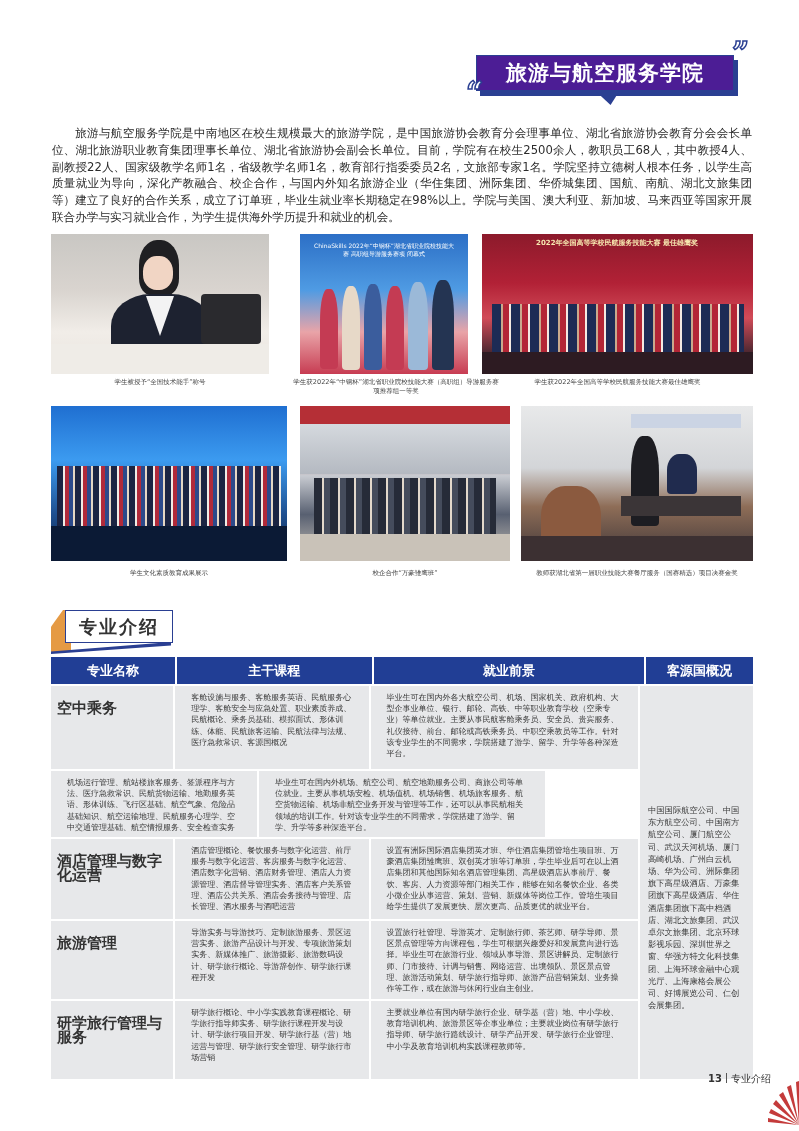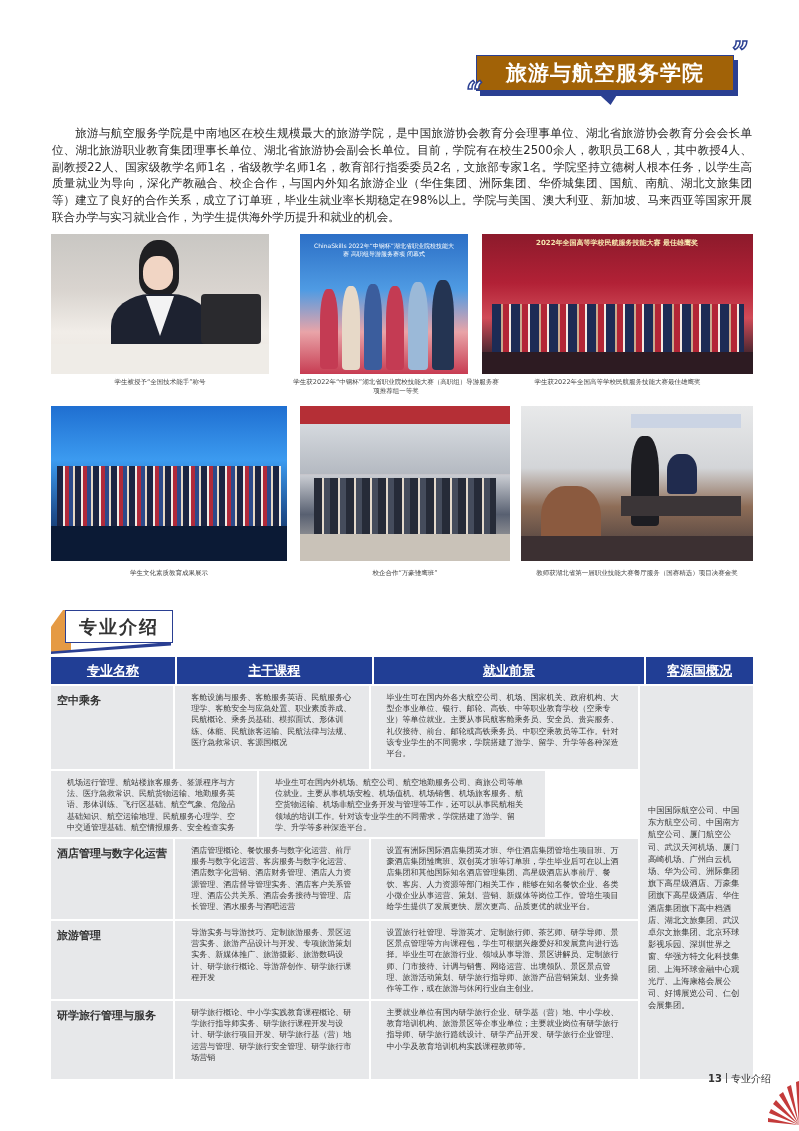--- a/index.html
+++ b/index.html
@@ -2,21 +2,21 @@
 <html><head>
 <meta charset="utf-8">
 <style>
   * { box-sizing: border-box; margin: 0; padding: 0; }
   html, body { width: 799px; height: 1131px; background: #ffffff; overflow: hidden; }
   body { font-family: "DejaVu Sans", "Liberation Sans", sans-serif; color: #222; position: relative; }
 
   
   .title-wrap { position: absolute; left: 470px; top: 46px; width: 290px; height: 60px; }
   .title-shadow { position: absolute; left: 10px; top: 14px; width: 258px; height: 36px; background: #2a3f92; }
-  .title-box { position: absolute; left: 6px; top: 9px; width: 258px; height: 36px; background: #a16207; border: 1px solid #2a3f92; display:flex; align-items:center; justify-content:center; }
+  .title-box { position: absolute; left: 6px; top: 9px; width: 258px; height: 36px; background: #4c1d95; border: 1px solid #2a3f92; display:flex; align-items:center; justify-content:center; }
   .title-box span { color: #fff; font-size: 21px; font-weight: bold; letter-spacing: 1px; }
   .title-tail { position: absolute; left: 128px; top: 45px; width: 0; height: 0; border-left: 10px solid transparent; border-right: 14px solid transparent; border-top: 14px solid #2a3f92; transform: skewX(20deg); }
   .quote-open { position: absolute; left: -4px; top: 32px; font-size: 30px; font-weight: bold; color: #fff; -webkit-text-stroke: 1.5px #2a3f92; line-height: 1; font-family: "DejaVu Serif", serif; }
   .quote-close { position: absolute; left: 262px; top: -8px; font-size: 30px; font-weight: bold; color: #fff; -webkit-text-stroke: 1.5px #2a3f92; line-height: 1; font-family: "DejaVu Serif", serif; }
 
   
   .intro { position: absolute; left: 52px; top: 125px; width: 700px; font-size: 11.6px; line-height: 16.8px; font-weight: normal; color: #2b2b2b; text-indent: 2em; text-align: justify; }
 
   
   .photo { position: absolute; overflow: hidden; }
@@ -35,30 +35,30 @@
   
   .sec-head { position: absolute; left: 51px; top: 606px; width: 170px; height: 46px; }
   .sec-orange { position: absolute; left: 0; top: 4px; width: 20px; height: 42px; background: #e59a44; clip-path: polygon(60% 0, 100% 0, 100% 100%, 0 100%, 0 40%); }
   .sec-blue { position: absolute; left: 0; top: 36px; width: 120px; height: 12px; background: #2a3f92; clip-path: polygon(0 80%, 100% 0, 100% 30%, 0 100%); }
   .sec-box { position: absolute; left: 14px; top: 4px; width: 108px; height: 33px; background: #fff; border: 1.5px solid #2a3f92; display:flex; align-items:center; justify-content:center; }
   .sec-box span { font-size: 18px; font-weight: bold; color: #333; letter-spacing: 2px; }
 
   
   .tbl { position: absolute; left: 51px; top: 657px; width: 702px; }
   .thead { display: flex; height: 27px; }
-  .th { background: #213e95; color: #fff; font-weight: bold; font-size: 13px; display:flex; align-items:center; justify-content:center; border-right: 2px solid #fff; text-decoration: underline; }
+  .th { background: #213e95; color: #fff; font-weight: bold; font-size: 13px; display:flex; align-items:center; justify-content:center; border-right: 2px solid #fff; }
   .c1 { width: 133px; }
   .c2 { width: 208px; }
   .c3 { width: 288px; }
   .c4 { width: 113px; border-right: none; }
   .tbody { position: relative; display: flex; }
   .left-cols { width: 589px; }
   .trow { display: flex; border-top: 2px solid #fff; }
   .td { background: #e7e8ea; border-right: 2px solid #fff; padding: 6px 16px; font-size: 8px; line-height: 11.2px; color: #3a3a3a; }
-  .td.name { font-size: 11px; font-weight: bold; color: #333; padding: 8px 6px; line-height: 14px; }
+  .td.name { font-size: 15px; font-weight: bold; color: #333; padding: 15px 6px; line-height: 14px; }
   .units { width: 113px; background: #e7e8ea; border-top: 2px solid #fff; padding: 118px 6px 6px 8px; font-size: 8.3px; line-height: 12.2px; color: #3a3a3a; }
 
   
   .footer { position: absolute; left: 708px; top: 1072px; font-size: 10px; color: #333; }
   .footer b { font-weight: bold; }
   .footer .bar { display:inline-block; width:1px; height:10px; background:#555; margin: 0 4px; vertical-align: -1px; }
   .fan { position: absolute; left: 766px; top: 1080px; width: 33px; height: 45px; }
 </style>
 </head>
 <body>

